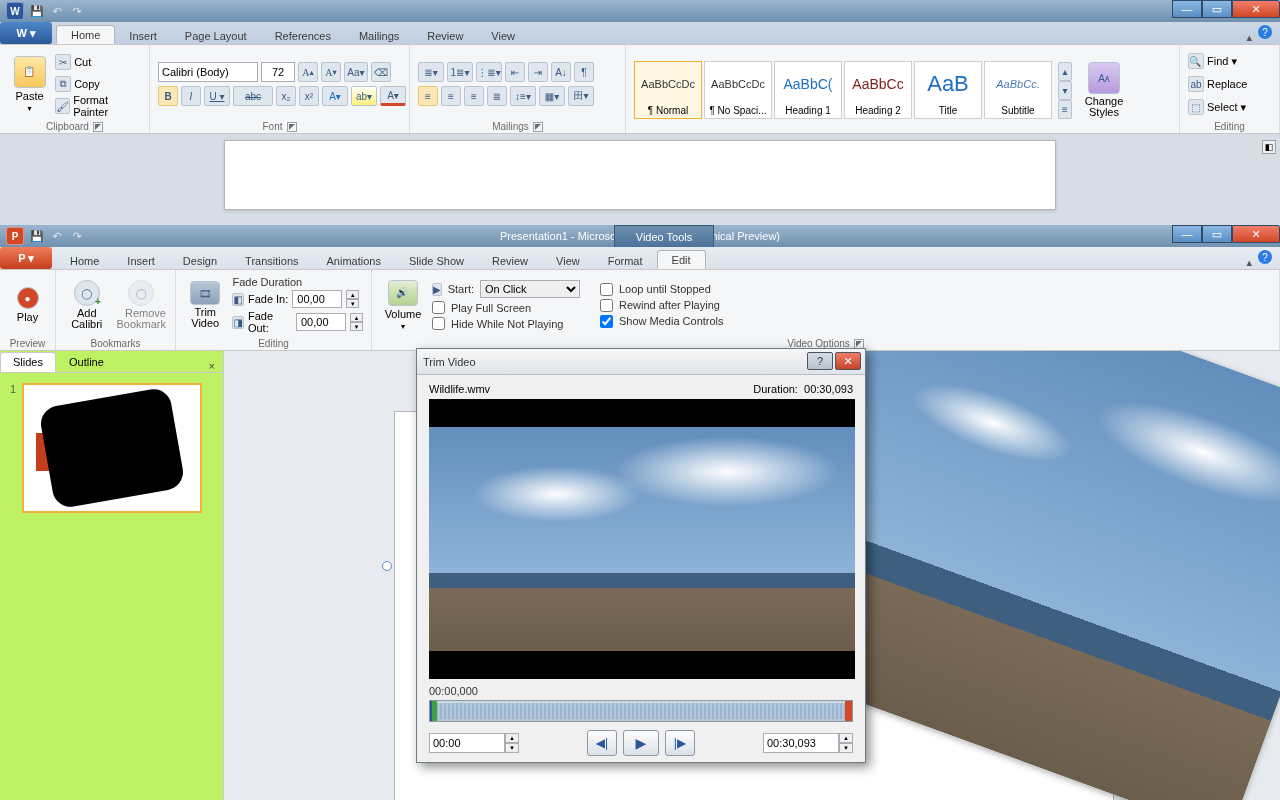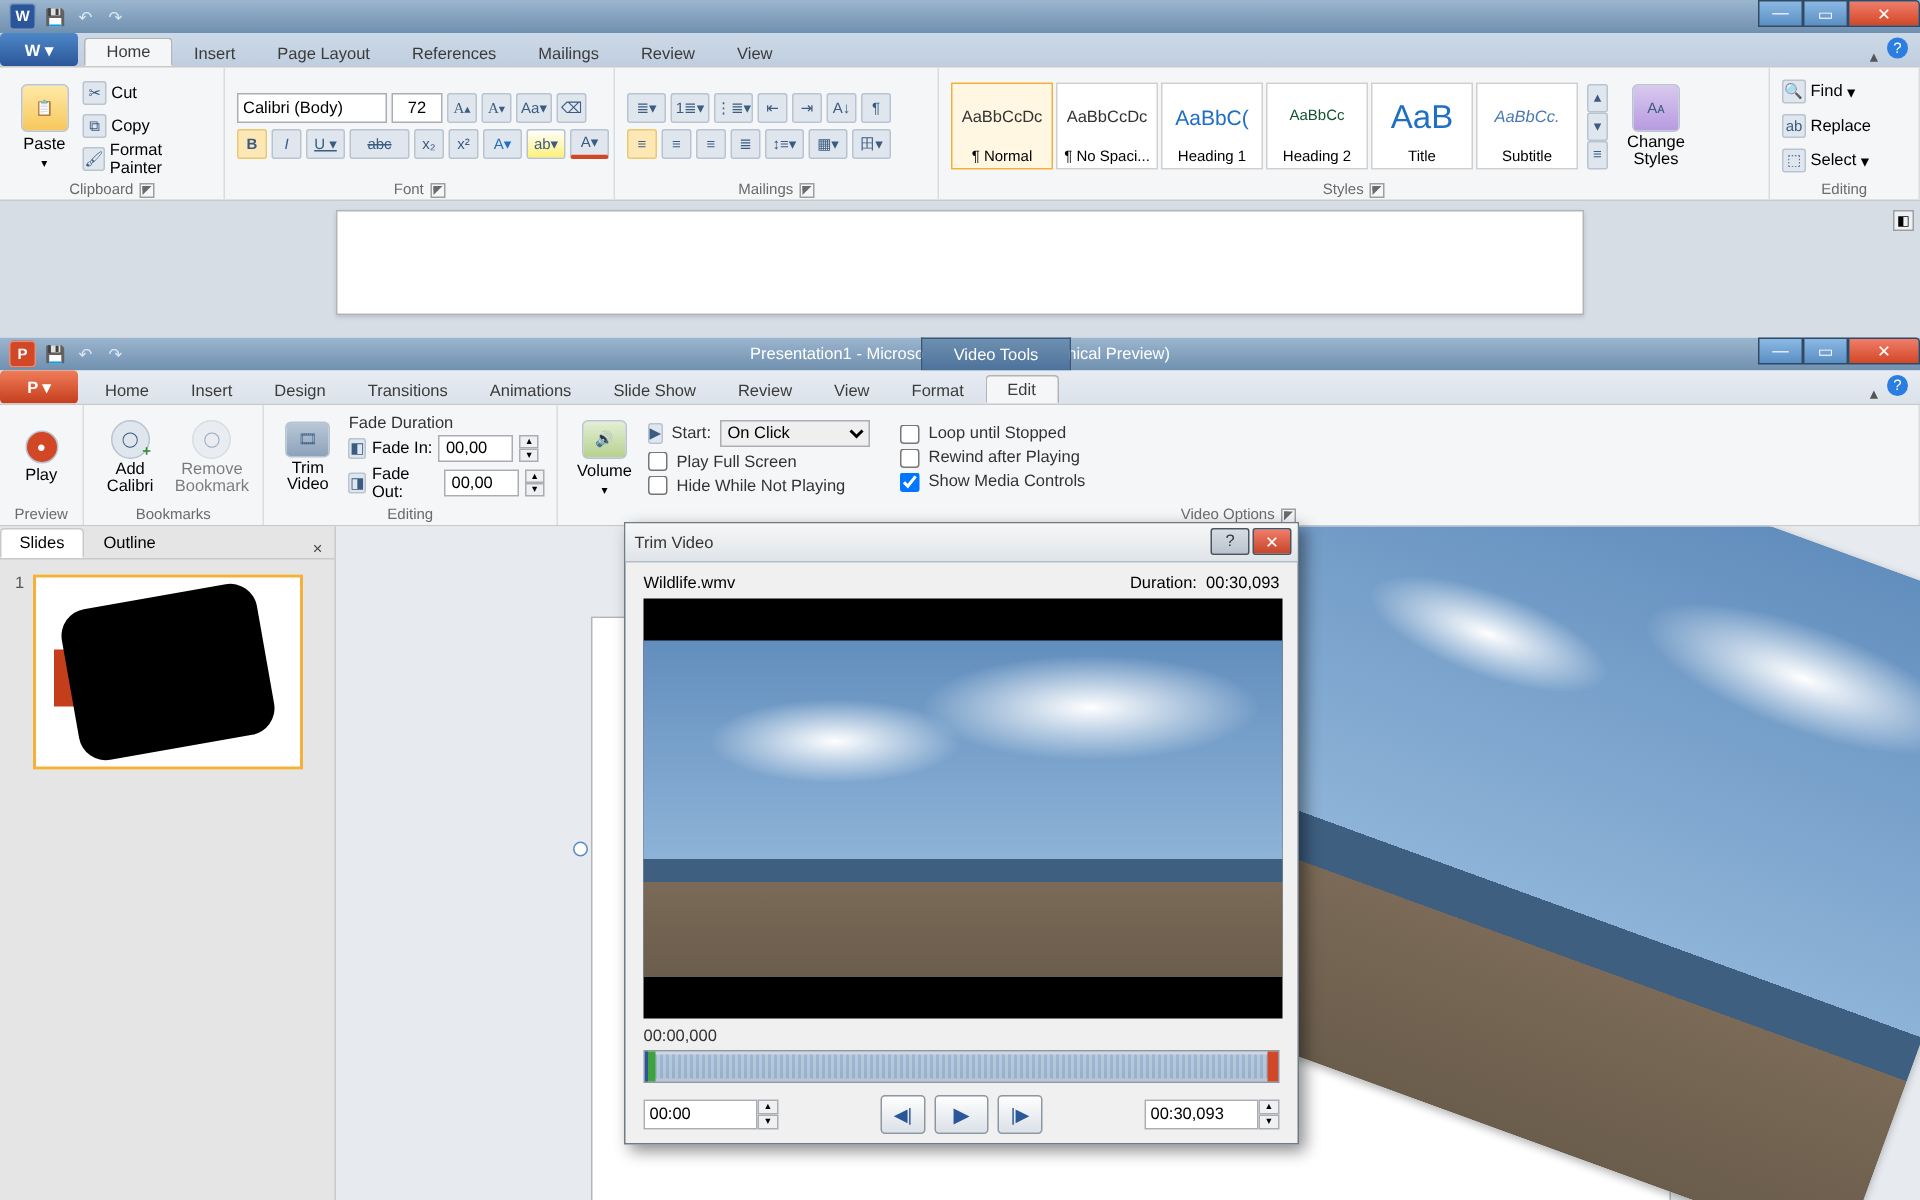--- a/index.html
+++ b/index.html
@@ -55,21 +55,21 @@
 .ppt .ribbon .group .body { gap:6px; }
 .spin { display:flex; align-items:center; gap:4px; }
 .spin input { width:50px; height:18px; font-size:11px; padding-left:4px; border:1px solid #abadb3; }
 .spin .spins { display:flex; flex-direction:column; }
 .spin .spins div { width:13px; height:9px; border:1px solid #abadb3; background:#eef0f2; font-size:7px; line-height:7px; text-align:center; }
 
 .checks { display:flex; flex-direction:column; gap:3px; }
 .checks label { display:flex; align-items:center; gap:6px; font-size:11px; color:#333; }
 .checks input { width:13px; height:13px; }
 
-.slides-panel { position:absolute; left:0; top:126px; width:224px; bottom:0; background:#e5e5e5; border-right:1px solid #c9c9c9; }
+.slides-panel { position:absolute; left:0; top:126px; width:224px; bottom:0; background:#bef264; border-right:1px solid #c9c9c9; }
 .panel-tabs { display:flex; height:22px; font-size:11px; align-items:flex-end; border-bottom:1px solid #c9c9c9; }
 .panel-tabs .ptab { padding:3px 12px; border:1px solid transparent; }
 .panel-tabs .ptab.active { background:#fff; border:1px solid #c9c9c9; border-bottom-color:#fff; border-radius:3px 3px 0 0; }
 .panel-tabs .closex { margin-left:auto; padding:0 8px; color:#444; }
 
 .thumb { margin:10px; display:flex; gap:6px; }
 .thumb .num { font-size:11px; color:#555; }
 .thumb .slide { width:180px; height:130px; background:#fff; border:2px solid #f3b13b; box-shadow:0 0 0 2px #fff inset; position:relative; }
 .thumb .vshape { position:absolute; left:22px; top:12px; right:22px; bottom:12px; background:#000; border-radius:18px; transform:rotate(-10deg); }
 .thumb .redbar { position:absolute; left:12px; top:48px; width:28px; height:38px; background:#c43e1c; }
@@ -238,21 +238,21 @@
             </div>
             <div class="style-item">
               <div class="sample" style="font-size:11px;color:#333;font-style:normal;">AaBbCcDc</div>
               <div>¶ No Spaci...</div>
             </div>
             <div class="style-item">
               <div class="sample" style="font-size:14px;color:#1f6fc4;font-style:normal;">AaBbC(</div>
               <div>Heading 1</div>
             </div>
             <div class="style-item">
-              <div class="sample" style="font-size:10px;color:#14532d;font-style:normal;">AaBbCc</div>
+              <div class="sample" style="font-size:14px;color:#7f1d1d;font-style:normal;">AaBbCc</div>
               <div>Heading 2</div>
             </div>
             <div class="style-item">
               <div class="sample" style="font-size:22px;color:#1f6fc4;font-style:normal;">AaB</div>
               <div>Title</div>
             </div>
             <div class="style-item">
               <div class="sample" style="font-size:11px;color:#4a7ab5;font-style:italic;">AaBbCc.</div>
               <div>Subtitle</div>
             </div>
@@ -260,24 +260,20 @@
         <div style="display:flex;flex-direction:column;margin-left:2px;">
           <span class="ic" style="width:14px;height:19px;">▴</span>
           <span class="ic" style="width:14px;height:19px;">▾</span>
           <span class="ic" style="width:14px;height:19px;">≡</span>
         </div>
         <div class="big-btn" style="width:56px;">
           <div class="ic" style="background:linear-gradient(#d8c9ef,#b79ae0);">Aᴀ</div>
           <span style="text-align:center;line-height:11px;">Change Styles</span>
         </div>
       </div>
-      <div class="label">
-          <span>Styles</span>
-          <span class="dlaunch"></span>
-        </div>
     </div>
 
     <div class="group" style="width:100px;">
       <div class="body" style="flex-direction:column;align-items:flex-start;gap:3px;justify-content:center;">
         <div class="mini"><span class="ic">🔍</span><span>Find</span> ▾</div>
         <div class="mini">
             <span class="ic">ab</span>
             <span>Replace</span>
           </div>
         <div class="mini"><span class="ic">⬚</span><span>Select</span> ▾</div>
@@ -340,21 +336,21 @@
     </div>
 
     <div class="group" style="width:120px;">
       <div class="body">
         <div class="big-btn" style="height:58px;width:54px;">
             <div class="ic" style="position:relative;width:26px;height:26px;border-radius:50%;">◯<span style="position:absolute;right:-2px;bottom:-2px;color:#2e8b2e;font-weight:bold;">+</span></div>
             <span style="text-align:center;line-height:11px;">Add Calibri</span>
           </div>
         <div class="big-btn" style="height:58px;width:54px;opacity:.5;">
             <div class="ic" style="width:26px;height:26px;border-radius:50%;">◯</div>
-            <span style="text-align:center;line-height:11px;">Remove Bookmark</span>
+            <span style="text-align:right;line-height:11px;">Remove Bookmark</span>
           </div>
       </div>
       <div class="label">
           <span>Bookmarks</span>
         </div>
     </div>
 
     <div class="group" style="width:196px;">
       <div class="body">
         <div class="big-btn" style="height:58px;width:44px;">

